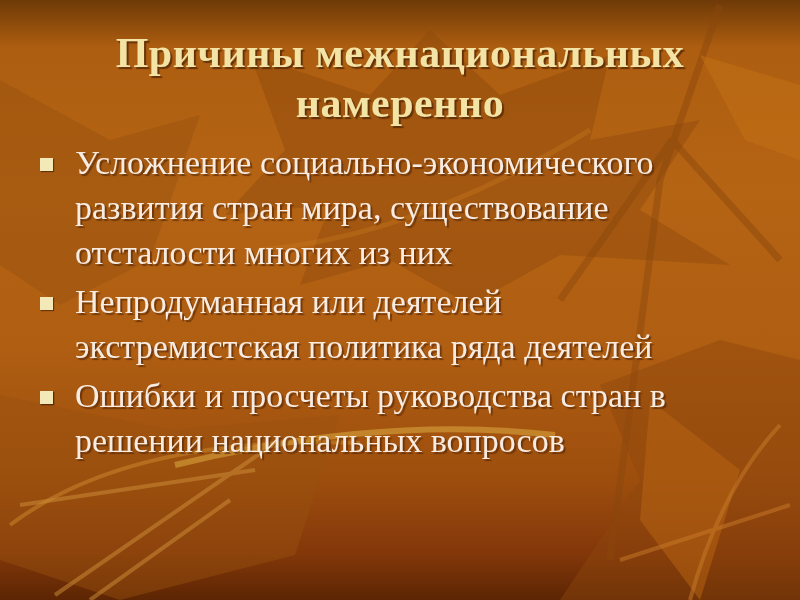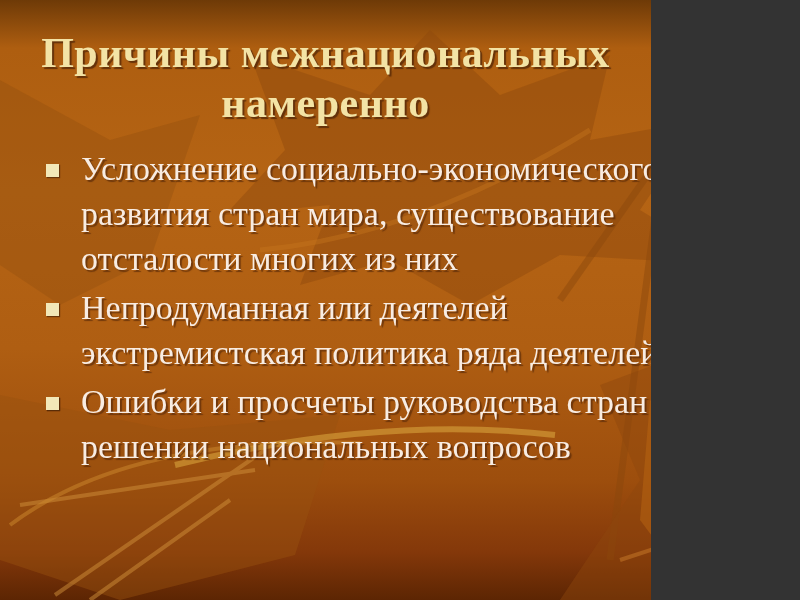--- a/index.html
+++ b/index.html
@@ -2,21 +2,21 @@
 <html><head>
 <meta charset="utf-8">
 <style>
   html, body {
     margin: 0;
     padding: 0;
     background: #333;
   }
   .slide {
     position: relative;
-    width: 651px;
+    width: 800px;
     height: 600px;
     overflow: hidden;
     font-family: "Liberation Serif", "DejaVu Serif", serif;
     background: linear-gradient(180deg,
       #6E3A07 0%,
       #AE5E10 8%,
       #B56414 32%,
       #AF5E12 58%,
       #9D4E0D 80%,
       #84380A 92%,
@@ -39,21 +39,21 @@
     line-height: 50px;
     color: #F3E3A5;
     text-shadow: 2px 2px 1px rgba(88, 42, 8, 0.85);
     letter-spacing: 0.5px;
   }
   .bullets {
     position: absolute;
     top: 140px;
     left: 35px;
     width: 690px;
-    margin: 6px;
+    margin: 0;
     padding: 0;
     list-style: none;
     font-size: 34px;
     line-height: 45px;
     color: #F8ECE2;
     text-shadow: 2px 2px 1px rgba(88, 42, 8, 0.7);
   }
   .bullets li {
     position: relative;
     padding-left: 40px;

